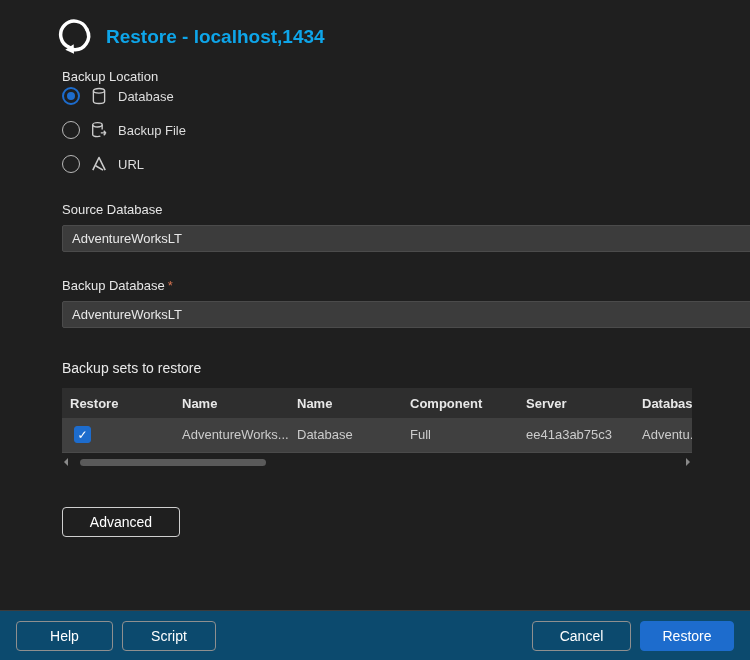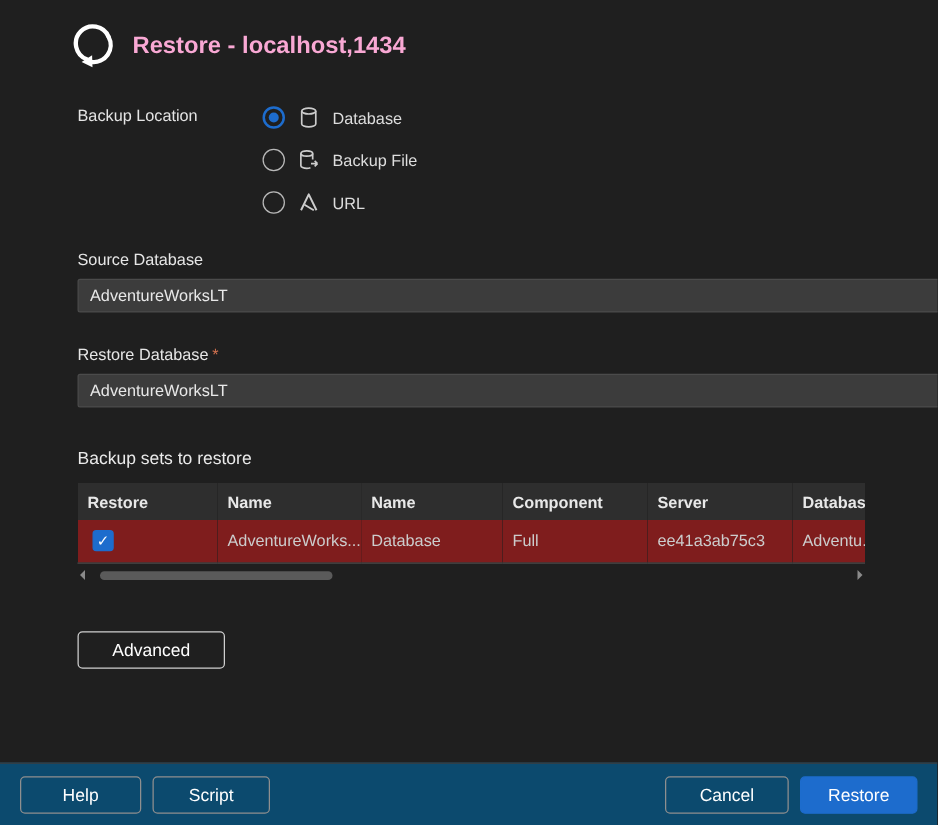--- a/index.html
+++ b/index.html
@@ -16,28 +16,28 @@
     position:relative;
     overflow:hidden;
     font-size:13px;
   }
   .header{
     display:flex;align-items:center;
     padding:16px 0 0 56px;
   }
   .header .app-icon{width:42px;height:42px;display:flex;align-items:center;justify-content:center;}
   .title{
-    font-size:19px;font-weight:600;color:#f9a8d4;margin-left:8px;
+    font-size:19px;font-weight:600;color:#0ea5e9;margin-left:8px;
   }
   .content{
     padding-left:62px;padding-right:58px;width:750px;
   }
   
   .bl-row{
-    display:flex;margin-top:24px;
+    display:flex;margin-top:8px;flex-direction:column;
   }
   .bl-label{width:148px;color:#e4e4e4;padding-top:3px;}
   .radio-group{display:flex;flex-direction:column;gap:10px;}
   .radio-option{display:flex;align-items:center;gap:9px;height:24px;cursor:default;}
   .radio{
     width:18px;height:18px;border-radius:50%;
     border:1px solid #b8b8b8;background:transparent;
     position:relative;flex:0 0 auto;
   }
   .radio-option.selected .radio{
@@ -64,21 +64,21 @@
   .section-label{margin-top:32px;color:#eaeaea;font-size:14px;}
   table.grid{
     margin-top:12px;width:630px;border-collapse:collapse;table-layout:fixed;
   }
   table.grid th{
     background:#2e2e2e;color:#e8e8e8;font-weight:700;text-align:left;
     height:30px;padding:0 0 0 8px;font-size:13px;white-space:nowrap;overflow:hidden;
   }
   table.grid td{
     height:34px;padding:0 0 0 8px;color:#cccccc;
-    border-bottom:1px solid #4a4a4a;background:#7f1d1d;
+    border-bottom:1px solid #4a4a4a;background:#404040;
     white-space:nowrap;overflow:hidden;
   }
   .col-restore{width:112px;} .col-name{width:115px;} .col-type{width:113px;}
   .col-comp{width:116px;} .col-server{width:116px;} .col-db{width:58px;}
   .checkbox{
     width:17px;height:17px;border-radius:3px;margin-left:4px;
     border:1px solid #888;display:flex;align-items:center;justify-content:center;
   }
   .checkbox.checked{background:var(--accent);border-color:var(--accent);}
   .checkbox.checked::after{content:"✓";color:#fff;font-size:12px;line-height:1;}
@@ -189,21 +189,21 @@
   <div class="dropdown">
     <span>AdventureWorksLT</span>
     <span class="chev">
       <svg width="12" height="8" viewBox="0 0 12 8">
           <path d="M1 1.5 L6 6.5 L11 1.5" fill="none" stroke="#bdbdbd" stroke-width="1.3"></path>
         </svg>
     </span>
   </div>
 
   <div class="field-label">
-    <span>Restore Database</span><span class="req">*</span>
+    <span>Backup Database</span><span class="req">*</span>
   </div>
   <div class="dropdown">
     <span>AdventureWorksLT</span>
     <span class="chev">
       <svg width="12" height="8" viewBox="0 0 12 8">
           <path d="M1 1.5 L6 6.5 L11 1.5" fill="none" stroke="#bdbdbd" stroke-width="1.3"></path>
         </svg>
     </span>
   </div>
 

